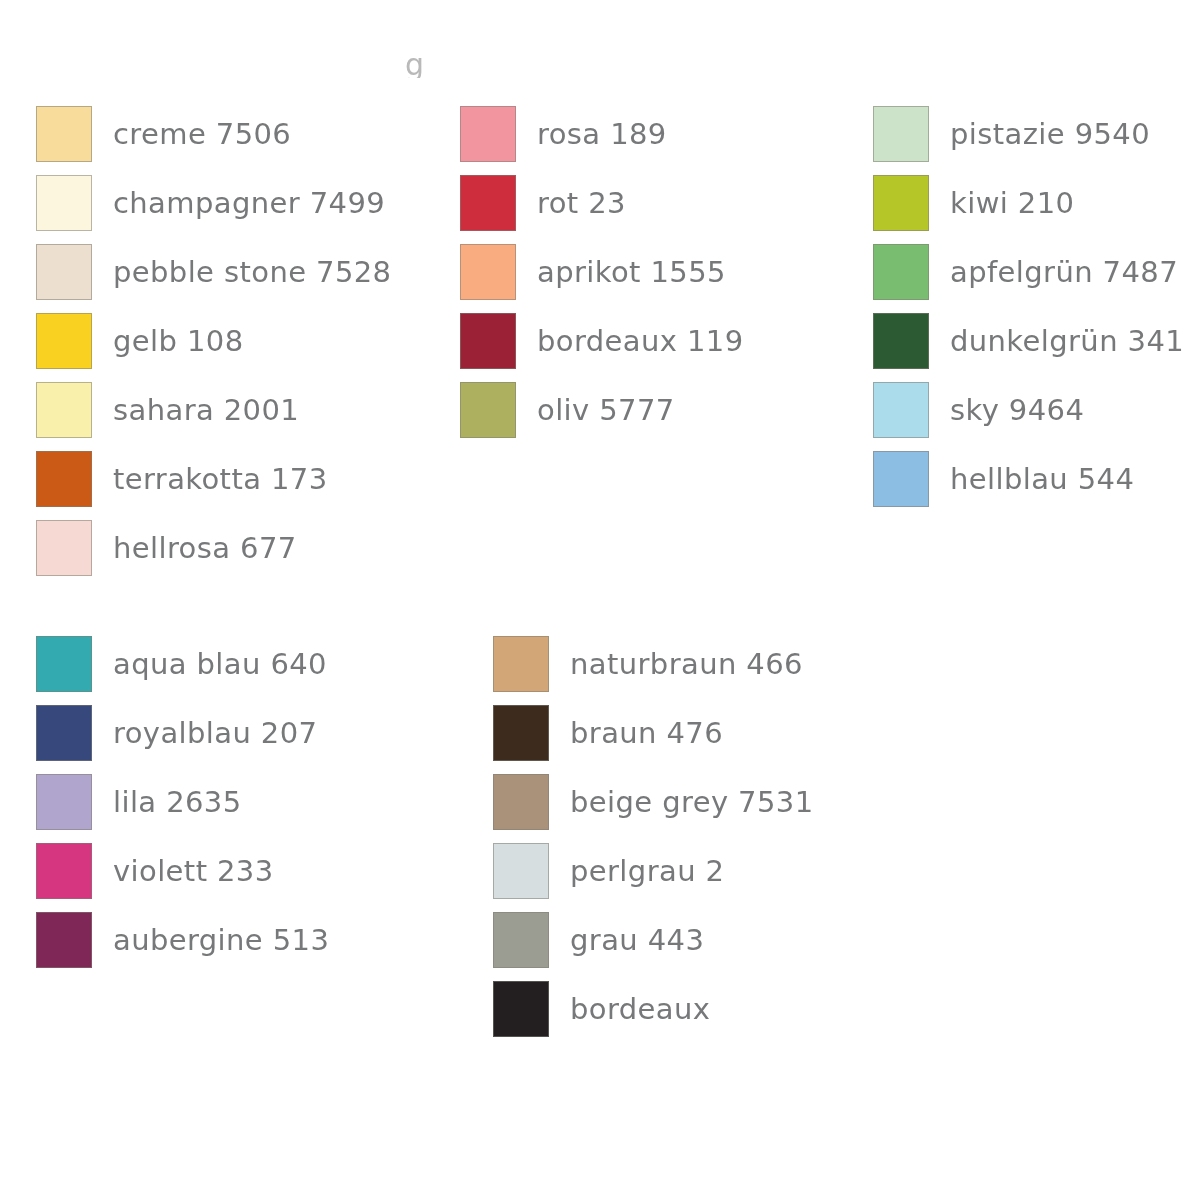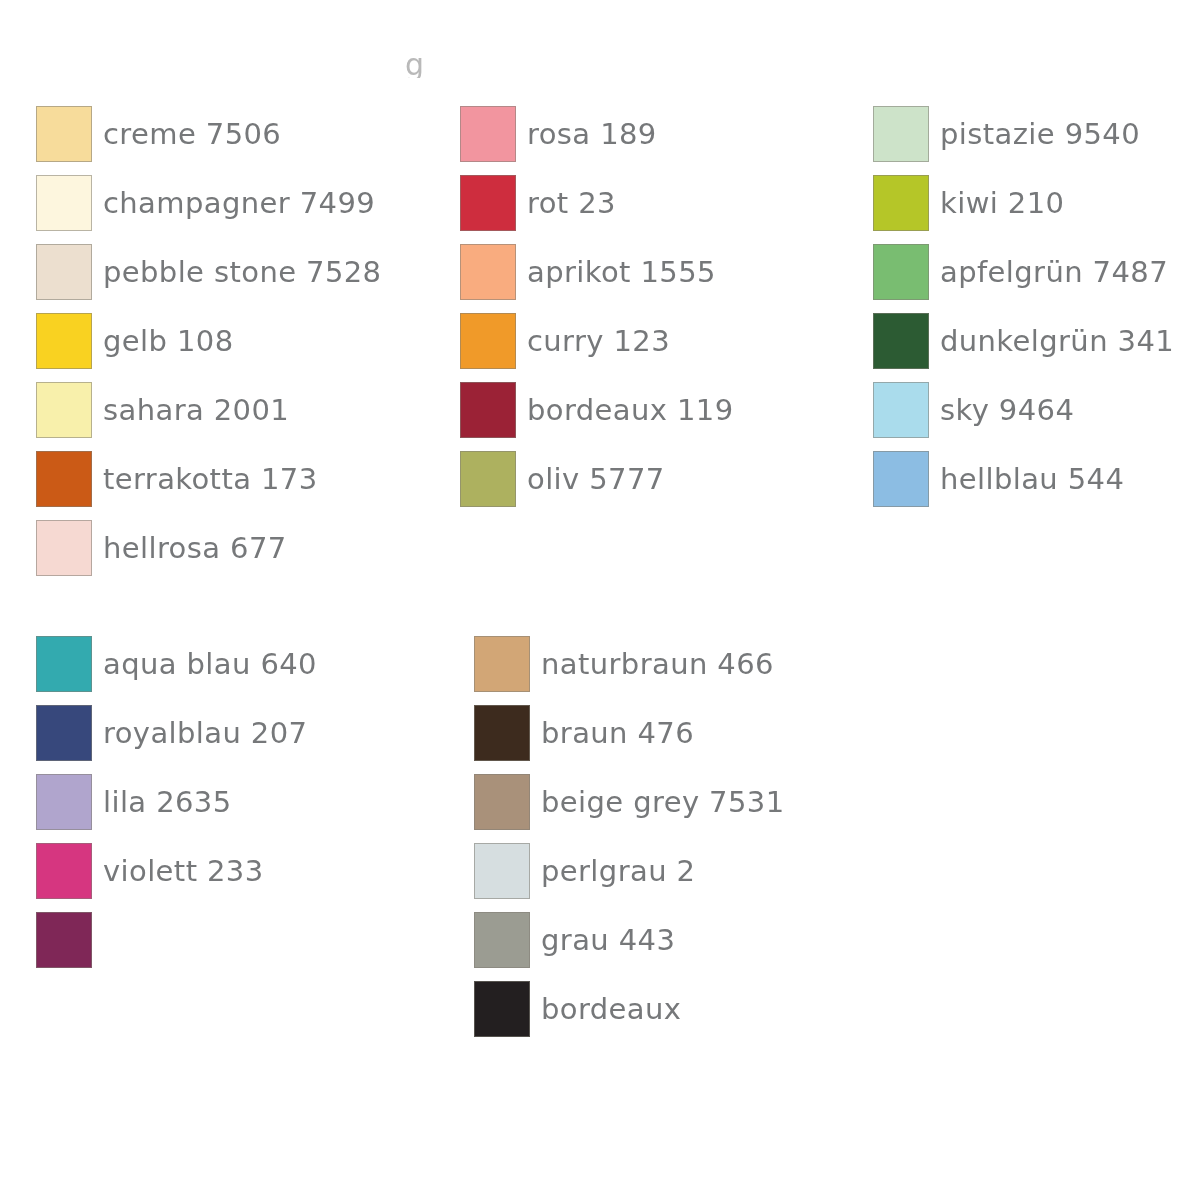--- a/index.html
+++ b/index.html
@@ -34,21 +34,21 @@
     font-family: "DejaVu Sans", "Liberation Sans", sans-serif;
   }
 
   .block {
     position: absolute;
     display: flex;
     align-items: flex-start;
   }
 
   #block-top    { left: 0px;  top: 99px;  }
-  #block-bottom { left: 0px;  top: 629px; }
+  #block-bottom { left: 0px;  top: 629px; gap: 19px; }
 
   .column {
     display: flex;
     flex-direction: column;
   }
 
   
   #block-top .col-0    { width: 412px; padding-left: 36px; }
   #block-top .col-1    { width: 400px; padding-left: 12px; }
   #block-top .col-2    { width: 360px; padding-left: 13px; }
@@ -65,21 +65,21 @@
   .swatch-chip {
     width: 56px;
     height: 56px;
     flex: 0 0 56px;
     box-sizing: border-box;
     border: 1px solid rgba(130,126,116,0.55);
     box-shadow: 0 0 0 0.5px rgba(255,255,255,0.4);
   }
 
   .swatch-label {
-    margin-left: 11px;
+    margin-left: 21px;
     color: #76787a;
     font-size: 29px;
     line-height: 32px;
     letter-spacing: 0.4px;
     white-space: nowrap;
     font-family: "DejaVu Sans", "Liberation Sans", sans-serif;
   }
 </style>
 </head>
 <body>
@@ -126,24 +126,20 @@
         </div>
         <div class="swatch-row">
           <div class="swatch-chip" style="background-color: rgb(206, 45, 62);"></div>
           <div class="swatch-label">rot 23</div>
         </div>
         <div class="swatch-row">
           <div class="swatch-chip" style="background-color: rgb(249, 172, 127);"></div>
           <div class="swatch-label">aprikot 1555</div>
         </div>
         <div class="swatch-row">
-          <div class="swatch-chip" style="background-color: rgb(240, 154, 41);"></div>
-          <div class="swatch-label">curry 123</div>
-        </div>
-        <div class="swatch-row">
           <div class="swatch-chip" style="background-color: rgb(155, 34, 54);"></div>
           <div class="swatch-label">bordeaux 119</div>
         </div>
         <div class="swatch-row">
           <div class="swatch-chip" style="background-color: rgb(173, 177, 95);"></div>
           <div class="swatch-label">oliv 5777</div>
         </div>
       </div>
       <div class="column col-2">
         <div class="swatch-row">
@@ -185,20 +181,21 @@
         <div class="swatch-row">
           <div class="swatch-chip" style="background-color: rgb(176, 165, 205);"></div>
           <div class="swatch-label">lila 2635</div>
         </div>
         <div class="swatch-row">
           <div class="swatch-chip" style="background-color: rgb(214, 54, 128);"></div>
           <div class="swatch-label">violett 233</div>
         </div>
         <div class="swatch-row">
           <div class="swatch-chip" style="background-color: rgb(127, 39, 87);"></div>
+          <div class="swatch-label">aubergine 513</div>
         </div>
       </div>
       <div class="column col-1">
         <div class="swatch-row">
           <div class="swatch-chip" style="background-color: rgb(210, 166, 118);"></div>
           <div class="swatch-label">naturbraun 466</div>
         </div>
         <div class="swatch-row">
           <div class="swatch-chip" style="background-color: rgb(61, 43, 30);"></div>
           <div class="swatch-label">braun 476</div>

